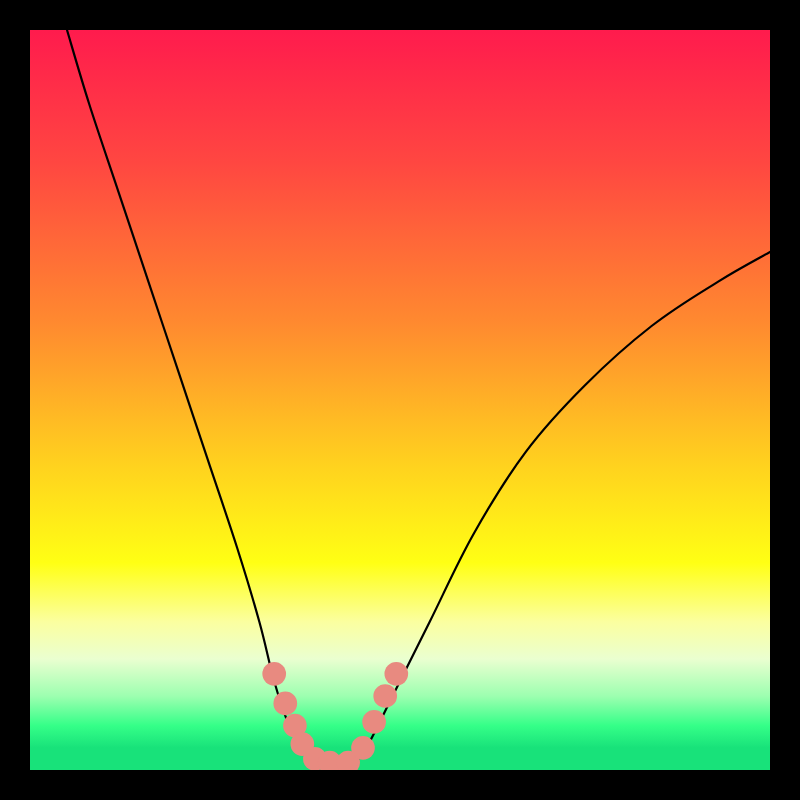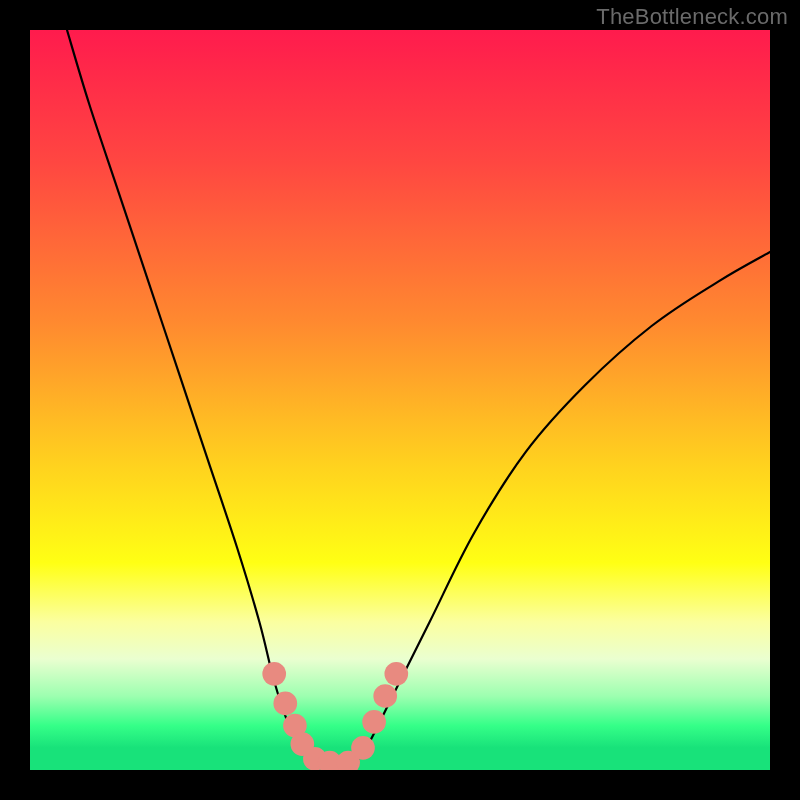--- a/index.html
+++ b/index.html
@@ -59,14 +59,13 @@
         <circle cx="272.32" cy="714.1" r="11.84" fill="#e88a80"></circle>
         <circle cx="284.90000000000003" cy="728.9" r="11.84" fill="#e88a80"></circle>
         <circle cx="299.70000000000005" cy="732.6" r="11.84" fill="#e88a80"></circle>
         <circle cx="318.2" cy="732.6" r="11.84" fill="#e88a80"></circle>
         <circle cx="333" cy="717.8" r="11.84" fill="#e88a80"></circle>
         <circle cx="344.1" cy="691.9" r="11.84" fill="#e88a80"></circle>
         <circle cx="355.2" cy="666" r="11.84" fill="#e88a80"></circle>
         <circle cx="366.3" cy="643.8" r="11.84" fill="#e88a80"></circle>
       </svg>
   </div>
-  <div class="watermark">TheBottleneck.com</div>
 </div>
 
 </body></html>

